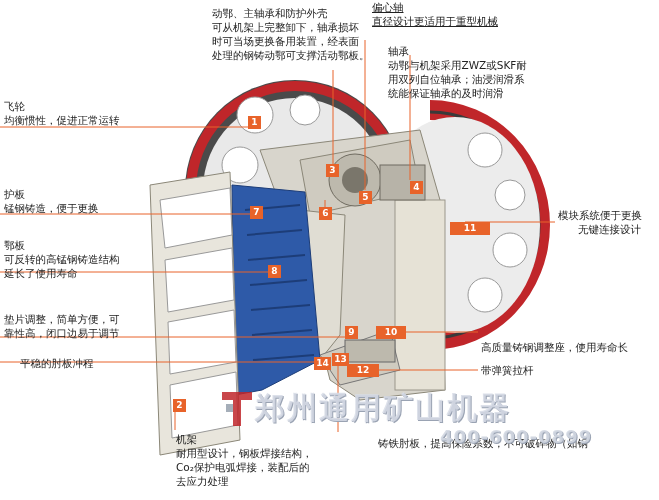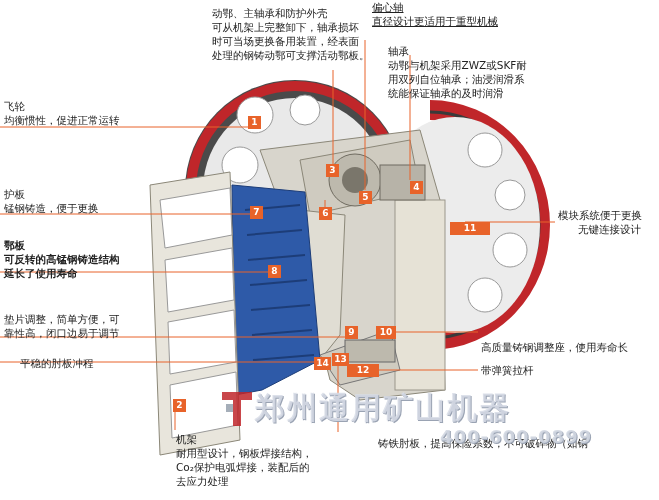--- a/index.html
+++ b/index.html
@@ -96,21 +96,21 @@
 
   <div class="num" style="left:248px;top:116px;">1</div>
   <div class="num" style="left:173px;top:399px;">2</div>
   <div class="num" style="left:326px;top:164px;">3</div>
   <div class="num" style="left:410px;top:181px;">4</div>
   <div class="num" style="left:359px;top:191px;">5</div>
   <div class="num" style="left:319px;top:207px;">6</div>
   <div class="num" style="left:250px;top:206px;">7</div>
   <div class="num" style="left:268px;top:265px;">8</div>
   <div class="num" style="left:345px;top:326px;">9</div>
-  <div class="num" style="left:376px;top:326px;width:20px;">10</div>
+  <div class="num" style="left:376px;top:326px;width:30px;">10</div>
   <div class="num" style="left:450px;top:222px;width:40px;">11</div>
   <div class="num" style="left:347px;top:364px;width:32px;">12</div>
   <div class="num" style="left:332px;top:353px;width:17px;">13</div>
   <div class="num" style="left:314px;top:357px;width:17px;">14</div>
 
   <div class="label" style="left:212px;top:6px;">
     <span class="t">动鄂、主轴承和防护外壳</span>
     <span class="t">可从机架上完整卸下，轴承损坏</span>
     <span class="t">时可当场更换备用装置，经表面</span>
     <span class="t">处理的钢铸动鄂可支撑活动鄂板。</span>
@@ -131,21 +131,21 @@
   <div class="label" style="left:4px;top:99px;">
     <span class="t">飞轮</span>
     <span class="t">均衡惯性，促进正常运转</span>
   </div>
 
   <div class="label" style="left:4px;top:187px;">
     <span class="t">护板</span>
     <span class="t">锰钢铸造，便于更换</span>
   </div>
 
-  <div class="label" style="left:4px;top:238px;font-weight:bold;">
+  <div class="label" style="left:4px;top:238px;">
     <span class="t">鄂板</span>
     <span class="t">可反转的高锰钢铸造结构</span>
     <span class="t">延长了使用寿命</span>
   </div>
 
   <div class="label" style="left:4px;top:312px;">
     <span class="t">垫片调整，简单方便，可</span>
     <span class="t">靠性高，闭口边易于调节</span>
   </div>
 

